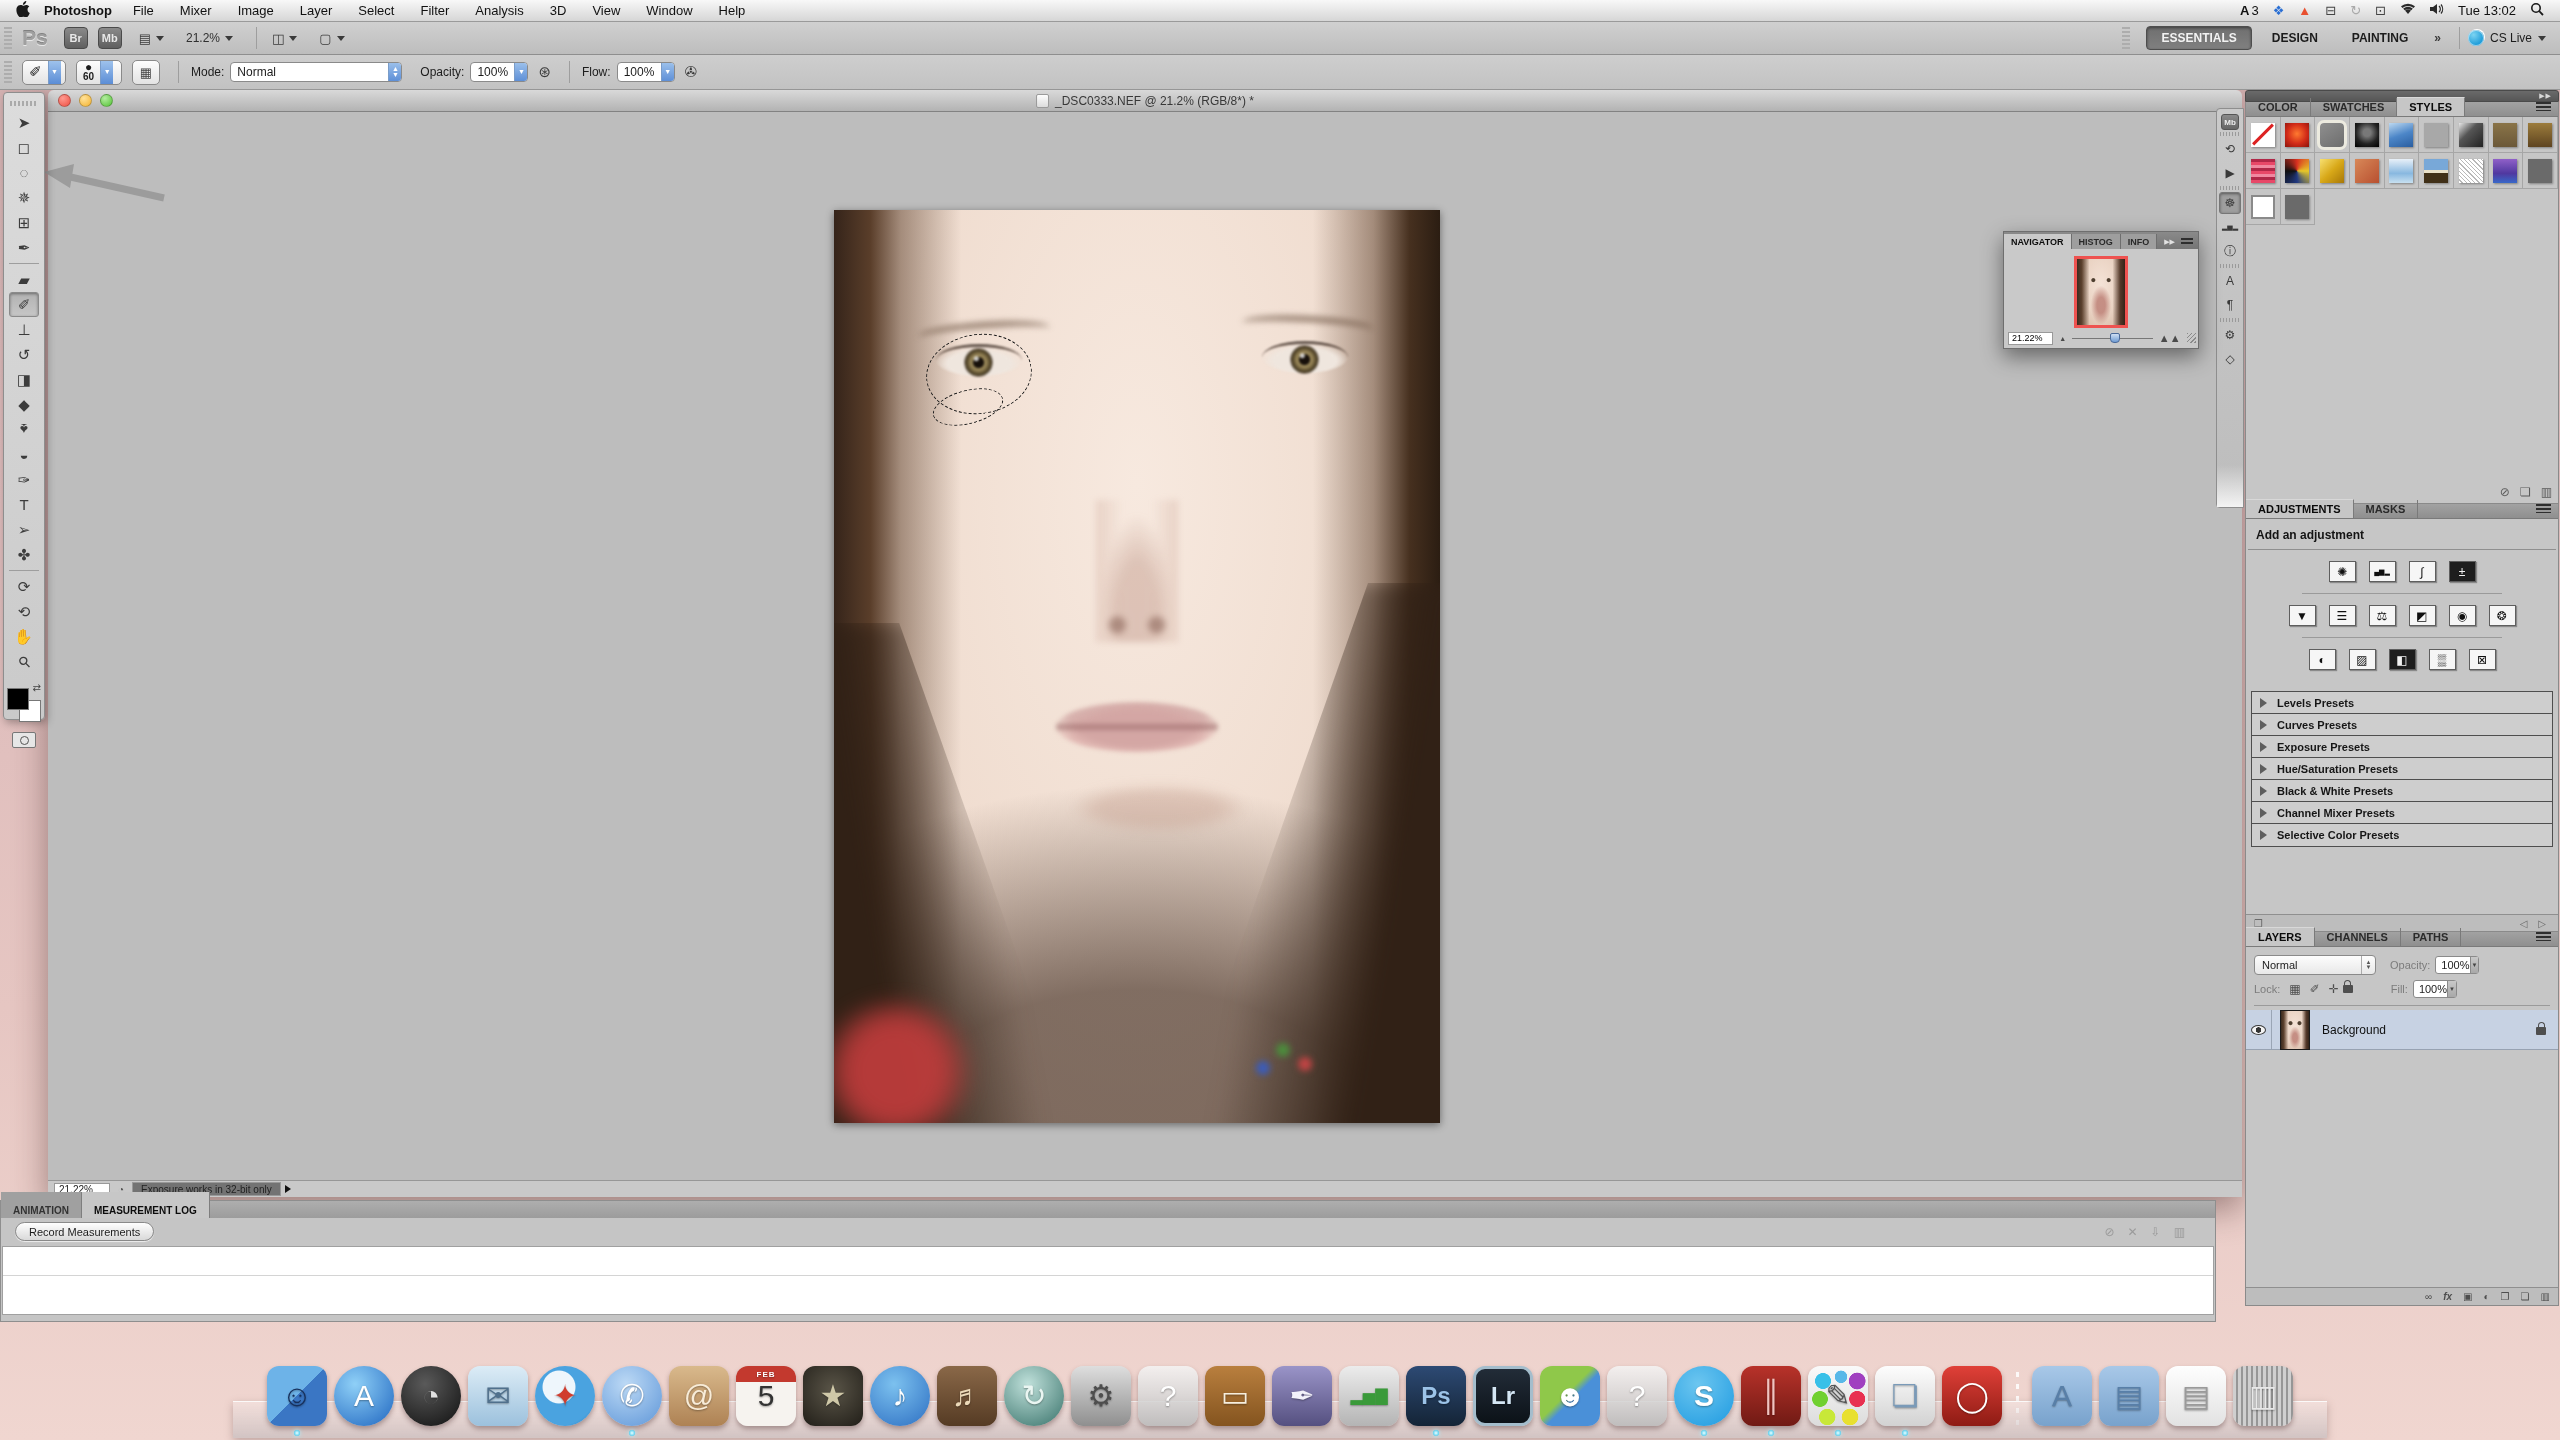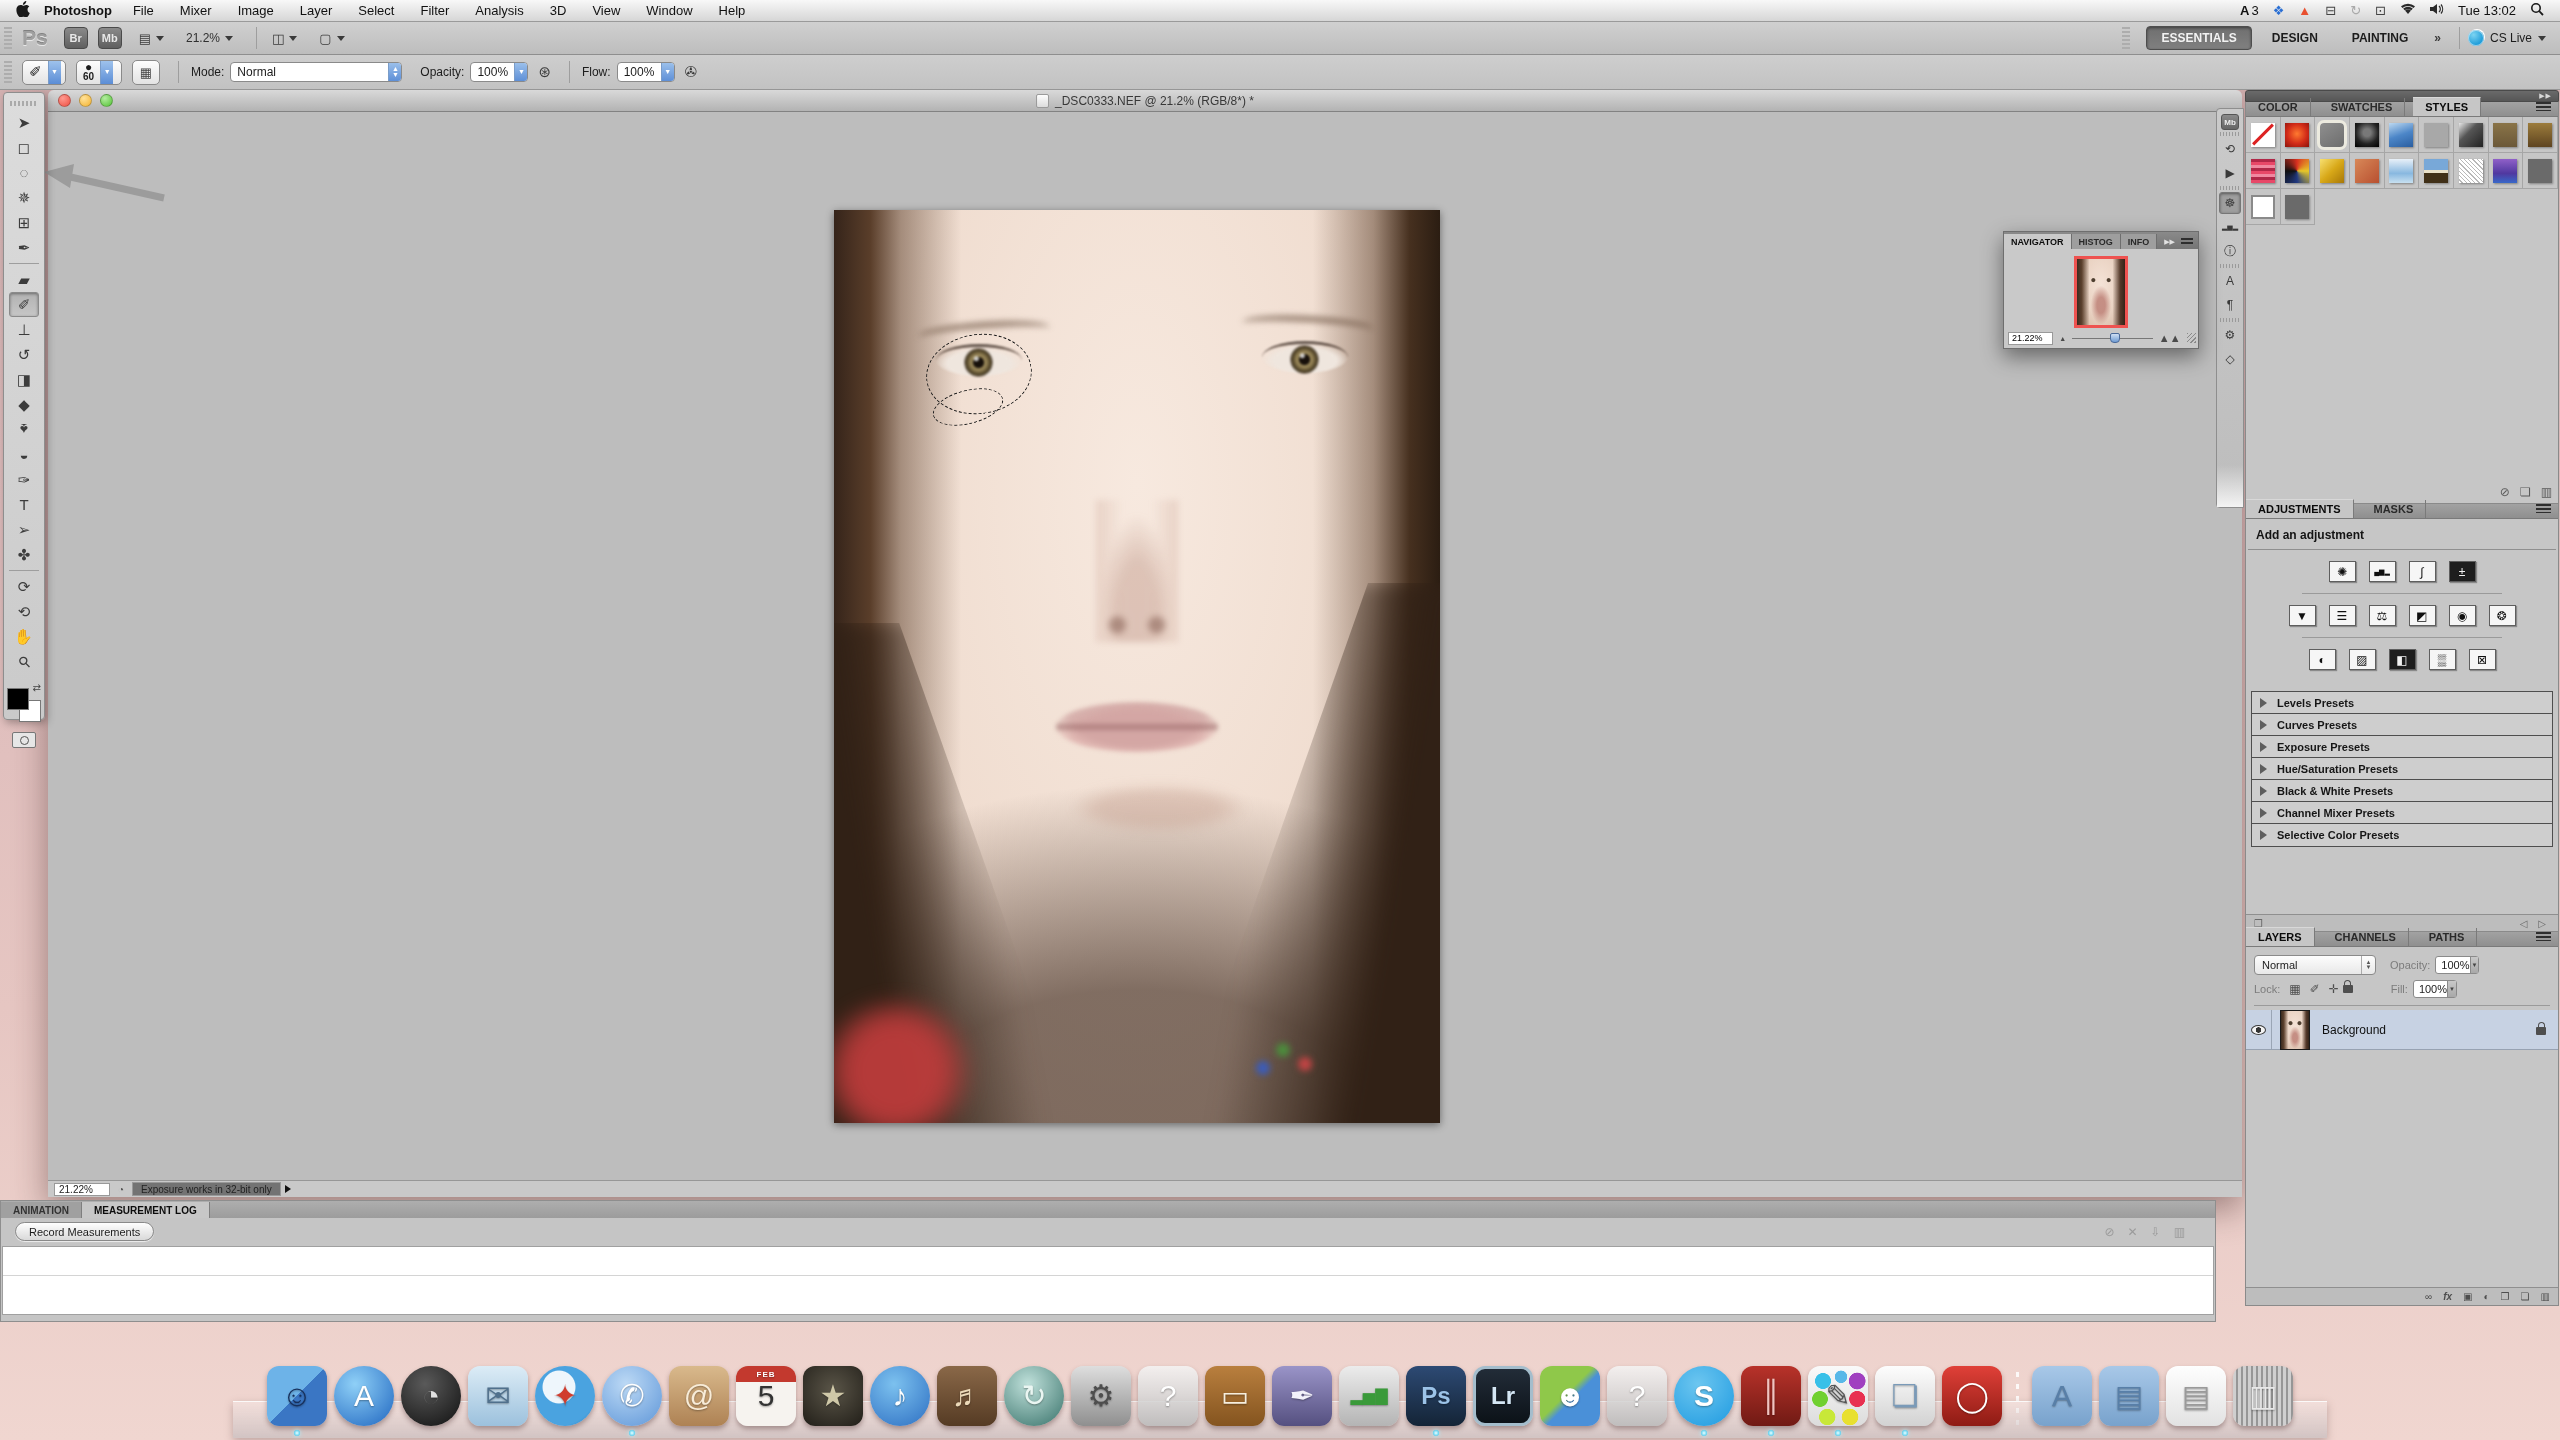--- a/index.html
+++ b/index.html
@@ -189,21 +189,21 @@
   .gripdots { margin-left:auto; margin-right:2px; width:10px; height:10px;
     background:repeating-linear-gradient(135deg,#8a8a8a 0 1px,transparent 1px 3px); }
 
   
   .rightcol { position:absolute; left:2245px; top:90px; width:314px; height:1218px; z-index:20; }
   .collapsebar { height:12px; background:linear-gradient(#6a6a6a,#565656); border:1px solid #4a4a4a;
     border-radius:3px 3px 0 0; display:flex; justify-content:flex-end; align-items:center;
     color:#d8d8d8; font-size:7px; padding-right:6px; letter-spacing:1px; }
   .panel { background:#c6c6c6; border:1px solid #8a8a8a; border-top:none; position:relative; }
   .ptabs { height:15px; background:linear-gradient(#a2a2a2,#8f8f8f); display:flex; align-items:flex-end;
-    border-bottom:1px solid #7a7a7a;gap:8px; }
+    border-bottom:1px solid #7a7a7a; }
   .ptab { font-size:11px; font-weight:bold; color:#2a2a2a; padding:3px 12px 3px; border-right:1px solid #7a7a7a; }
   .ptab.active { background:#c6c6c6; color:#0a0a0a; border-top:1px solid #d8d8d8; }
   .pmenu { margin-left:auto; margin-right:7px; margin-bottom:5px; width:15px; height:9px;
     background:repeating-linear-gradient(180deg,#2e2e2e 0 2px,transparent 2px 4px); }
   .styles-grid { display:grid; grid-template-columns:repeat(9,1fr); }
   .sw-cell { height:36px; border-right:1px solid #a6a6a6; border-bottom:1px solid #a6a6a6;
     display:flex; align-items:center; justify-content:center; }
   .sw { width:24px; height:24px; box-shadow:1px 1px 2px rgba(0,0,0,.35); position:relative; }
   .sw.slash::after { content:""; position:absolute; left:-2px; top:10px; width:28px; height:3px; background:#d22;
     transform:rotate(-45deg); }
@@ -266,21 +266,21 @@
   .strip-ic.selected { background:#9e9e9e; box-shadow:inset 0 1px 3px rgba(0,0,0,.45); border:1px solid #777; }
   .strip-sep { height:4px; margin:2px 3px; background:repeating-linear-gradient(90deg,#9a9a9a 0 1px,transparent 1px 3px); }
   .strip-fade { position:absolute; left:0; bottom:0; width:100%; height:42px;
     background:linear-gradient(rgba(255,255,255,0),#f4f4f4); }
 
   
   .mlog { position:absolute; left:0; top:1200px; width:2216px; height:122px; z-index:15;
     background:#c5c5c5; border:1px solid #8e8e8e; }
   .ml-tabs { height:17px; background:linear-gradient(#aeaeae,#9c9c9c); display:flex; align-items:flex-end; }
   .ml-tab { font-size:10px; font-weight:bold; color:#333; background:#a0a0a0; border-right:1px solid #7e7e7e;
-    padding:3px 12px 2px; }
+    padding:13px 12px 2px; }
   .ml-tab.active { background:#c7c7c7; color:#0c0c0c; }
   .ml-toolbar { height:27px; display:flex; align-items:center; }
   .recordbtn { margin-left:14px; height:19px; padding:0 13px; border-radius:10px;
     background:linear-gradient(#fefefe,#d9d9d9); border:1px solid #8a8a8a; font-size:11px; color:#1c1c1c;
     display:flex; align-items:center; box-shadow:0 1px 1px rgba(255,255,255,.7);text-align:center; }
   .ml-icons { margin-left:auto; margin-right:30px; display:flex; gap:13px; color:#9a9a9a; font-size:12px; }
   .ml-table { position:absolute; left:1px; right:1px; top:45px; bottom:6px; background:#fff; border:1px solid #a0a0a0; }
   .ml-line { position:absolute; left:0; right:0; top:42%; height:1px; background:#d4d4d4; }
 
   

